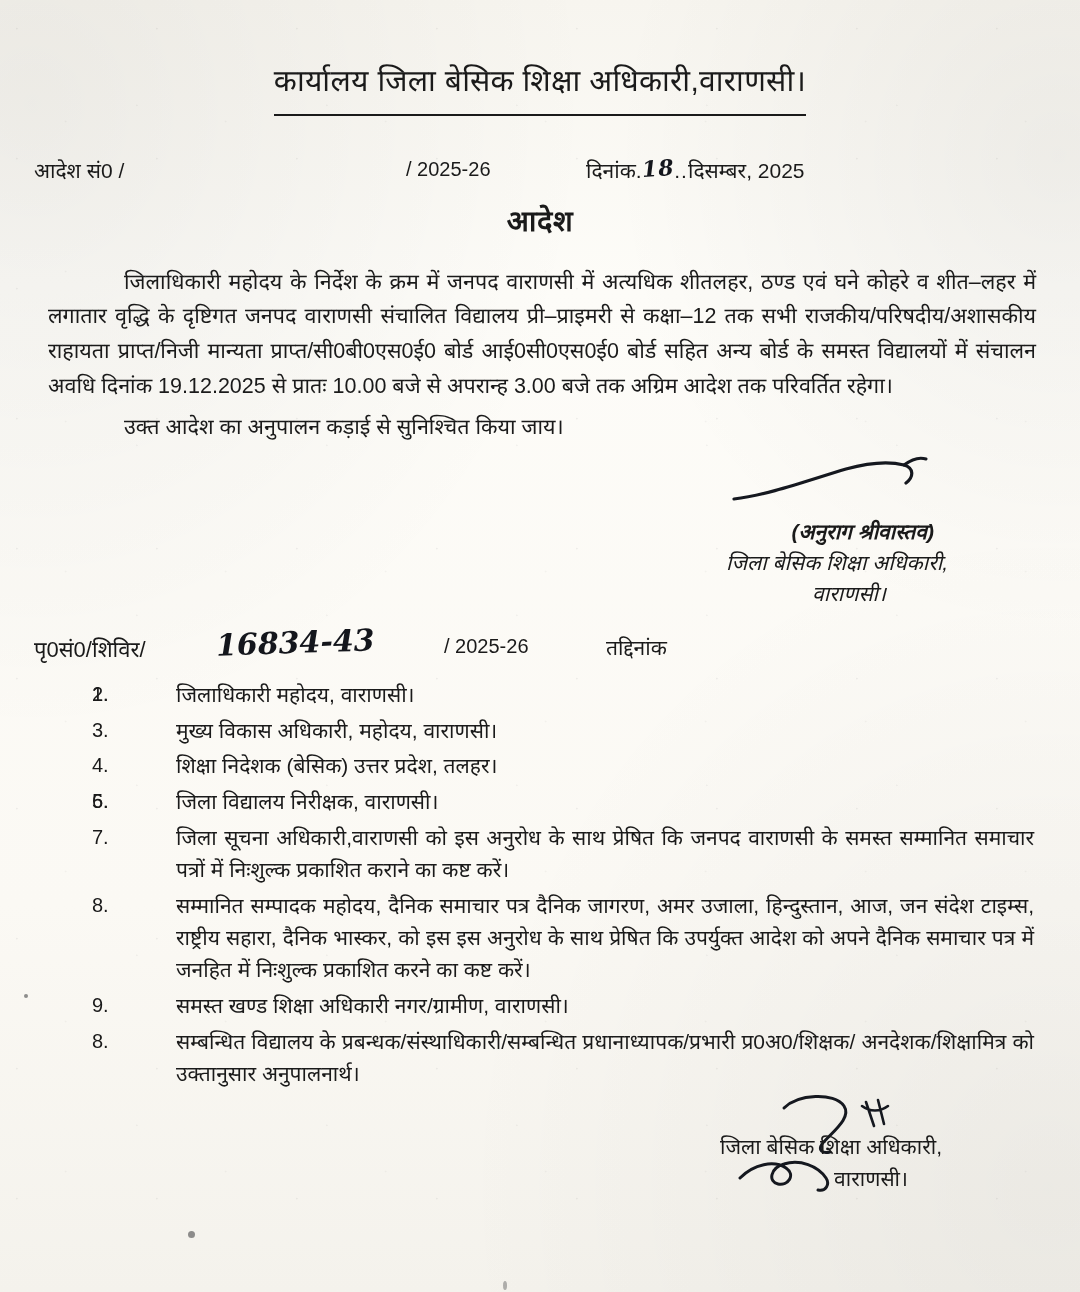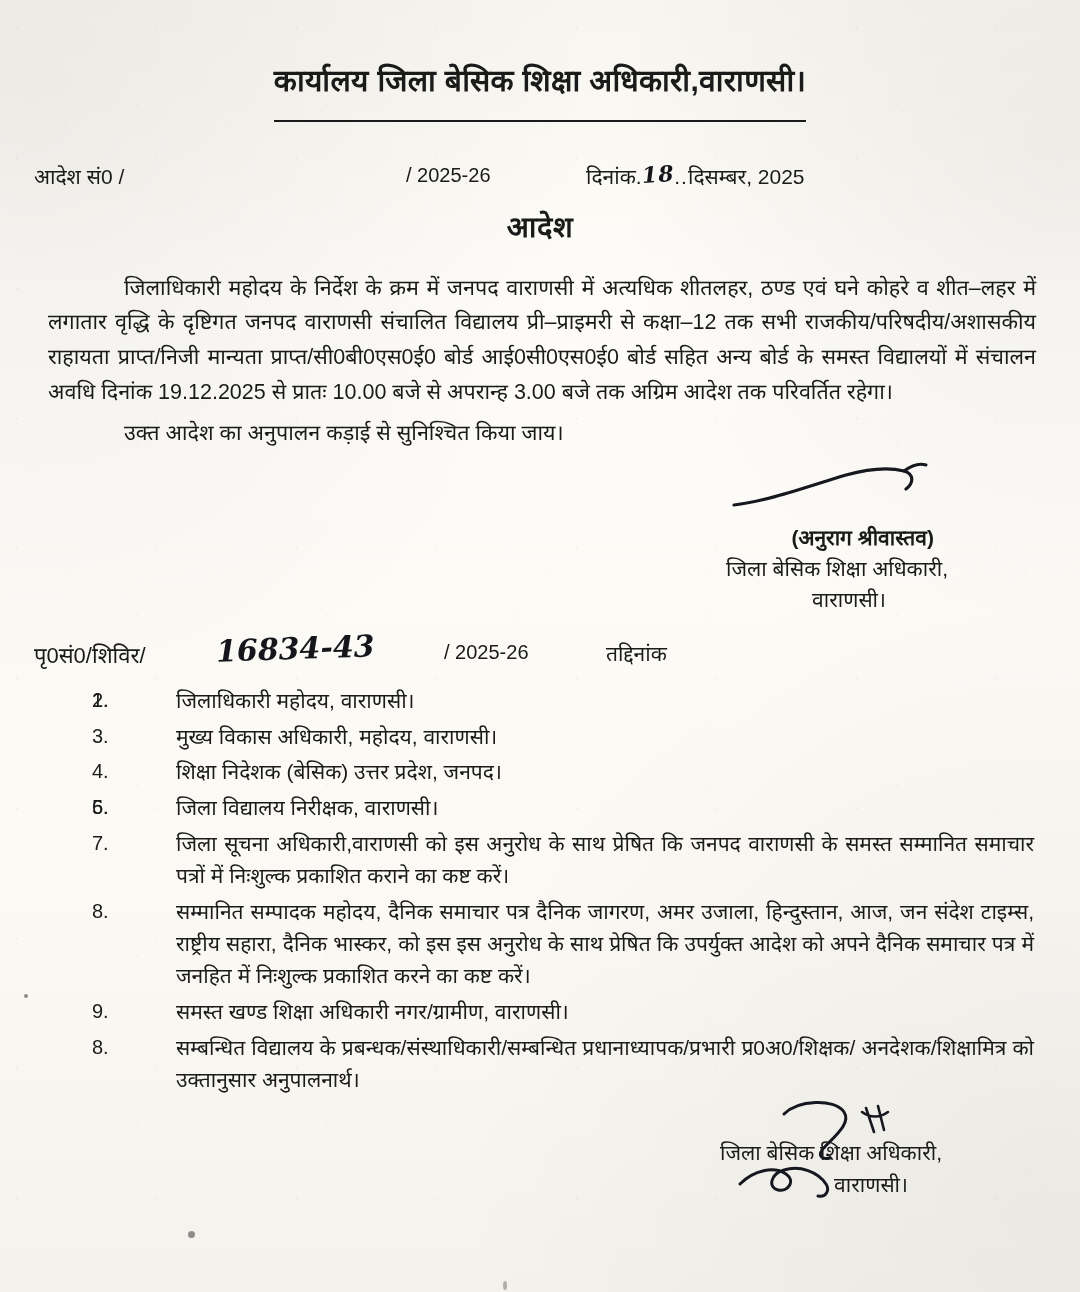--- a/index.html
+++ b/index.html
@@ -47,24 +47,24 @@
   }
 
   
   .header {
     text-align: center;
     padding-top: 62px;
   }
   .office-title {
     display: inline-block;
     font-size: 30px;
-    font-weight: 700;
+    font-weight: 400;
     letter-spacing: .3px;
     border-bottom: 2.5px solid #1a1a1a;
-    padding-bottom: 20px;
+    padding-bottom: 14px;
     line-height: 1.25;
     white-space: nowrap;
   }
 
   
   .meta-row {
     position: relative;
     height: 44px;
     margin-top: 34px;
     font-size: 21px;
@@ -119,20 +119,21 @@
   .body-block p { margin: 0; }
   .indent { text-indent: 76px; }
   .p2 { margin-top: 6px !important; text-indent: 76px; }
 
   
   .sign-area {
     margin-top: 10px;
     padding-right: 92px;
     position: relative;
     height: 150px;
+    font-style: italic;
   }
   .sig-mark {
     position: absolute;
     right: 108px;
     top: 0;
     width: 210px;
     height: 56px;
   }
   .sig-name {
     position: absolute;
@@ -294,21 +295,21 @@
       <span class="prisan-number hand">16834-43</span>
       <span class="prisan-year">/ 2025-26</span>
       <span class="prisan-tad">तद्दिनांक</span>
     </div>
 
 
     <ol class="copy-list">
       <li><span class="num">1.</span></li>
       <li><span class="num">2.</span><span>जिलाधिकारी महोदय, वाराणसी।</span></li>
       <li><span class="num">3.</span><span>मुख्य विकास अधिकारी, महोदय, वाराणसी।</span></li>
-      <li><span class="num">4.</span><span>शिक्षा निदेशक (बेसिक) उत्तर प्रदेश, जनपद।</span></li>
+      <li><span class="num">4.</span><span>शिक्षा निदेशक (बेसिक) उत्तर प्रदेश, तलहर।</span></li>
       <li><span class="num">5.</span></li>
       <li><span class="num">6.</span><span>जिला विद्यालय निरीक्षक, वाराणसी।</span></li>
       <li><span class="num">7.</span><span>जिला सूचना अधिकारी,वाराणसी को इस अनुरोध के साथ प्रेषित कि जनपद वाराणसी के समस्त सम्मानित समाचार पत्रों में निःशुल्क प्रकाशित कराने का कष्ट करें।</span></li>
       <li><span class="num">8.</span><span>सम्मानित सम्पादक महोदय, दैनिक समाचार पत्र दैनिक जागरण, अमर उजाला, हिन्दुस्तान, आज, जन संदेश टाइम्स, राष्ट्रीय सहारा, दैनिक भास्कर, को इस इस अनुरोध के साथ प्रेषित कि उपर्युक्त आदेश को अपने दैनिक समाचार पत्र में जनहित में निःशुल्क प्रकाशित करने का कष्ट करें।</span></li>
       <li><span class="num">9.</span><span>समस्त खण्ड शिक्षा अधिकारी नगर/ग्रामीण, वाराणसी।</span></li>
       <li><span class="num">8.</span><span>सम्बन्धित विद्यालय के प्रबन्धक/संस्थाधिकारी/सम्बन्धित प्रधानाध्यापक/प्रभारी प्र0अ0/शिक्षक/ अनदेशक/शिक्षामित्र को उक्तानुसार अनुपालनार्थ।</span></li>
     </ol>
 
     <div class="footer-sign">
       <svg class="f-sig-mark" viewBox="0 0 140 64">

